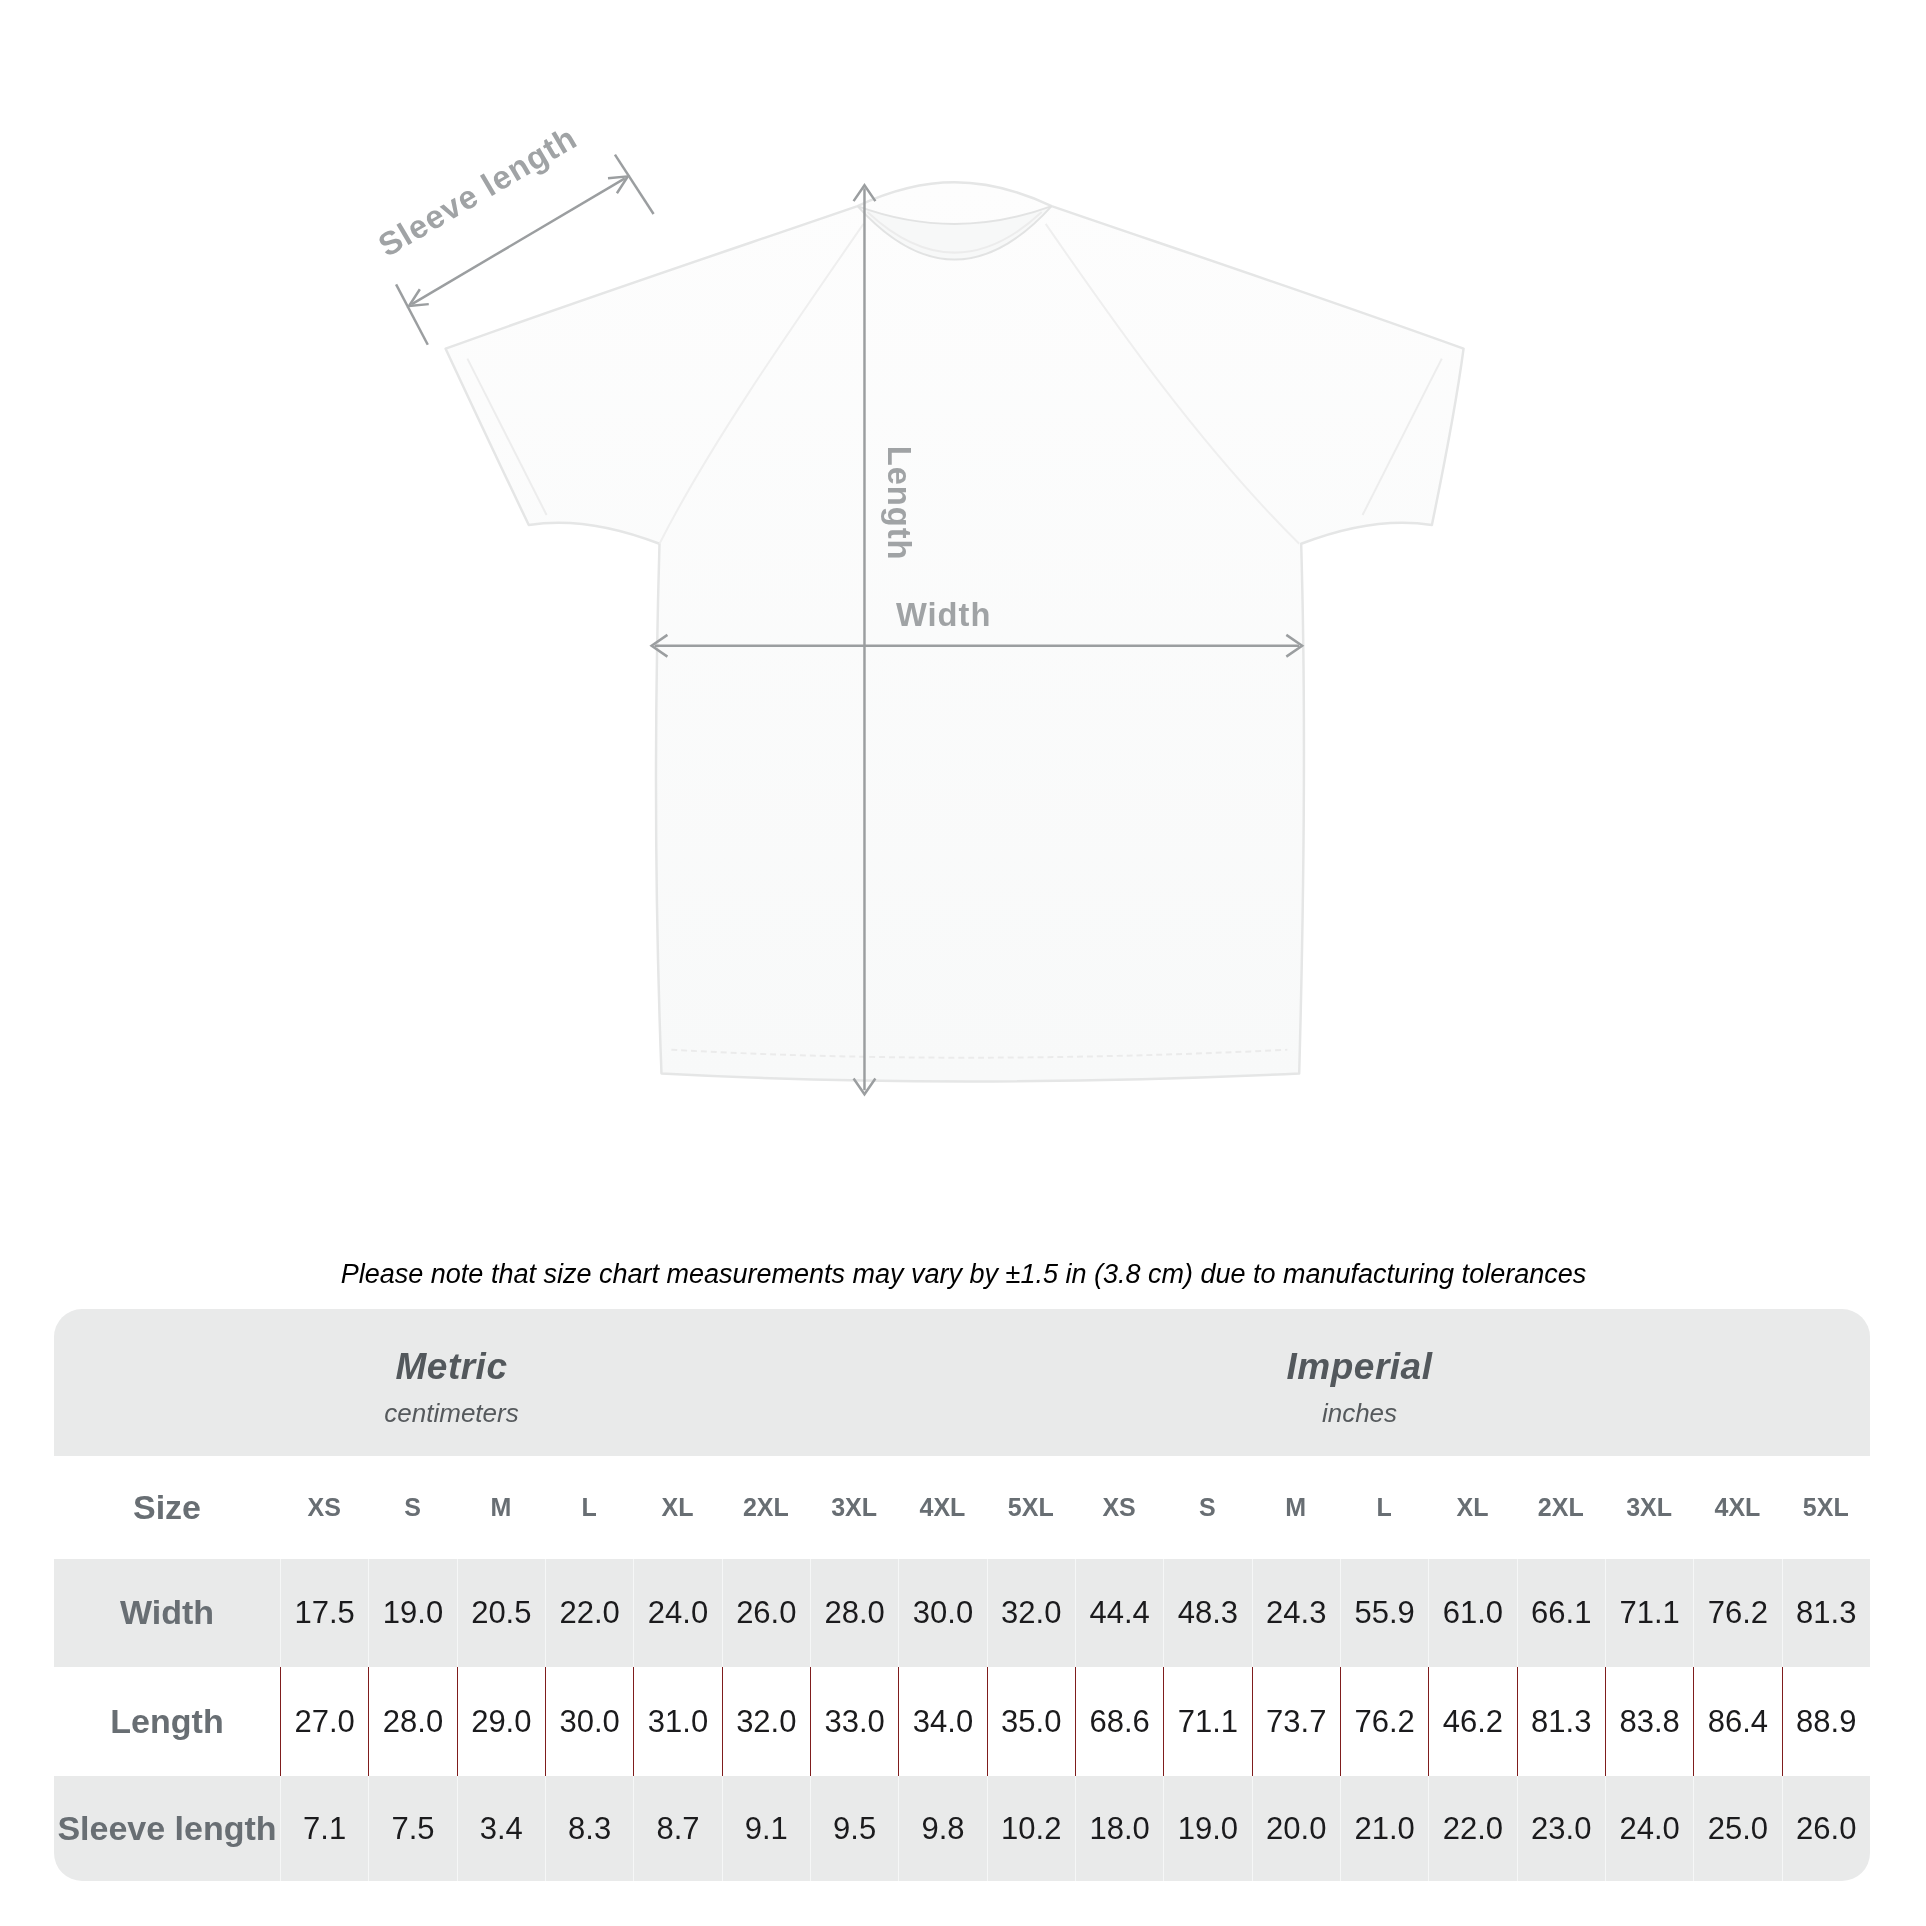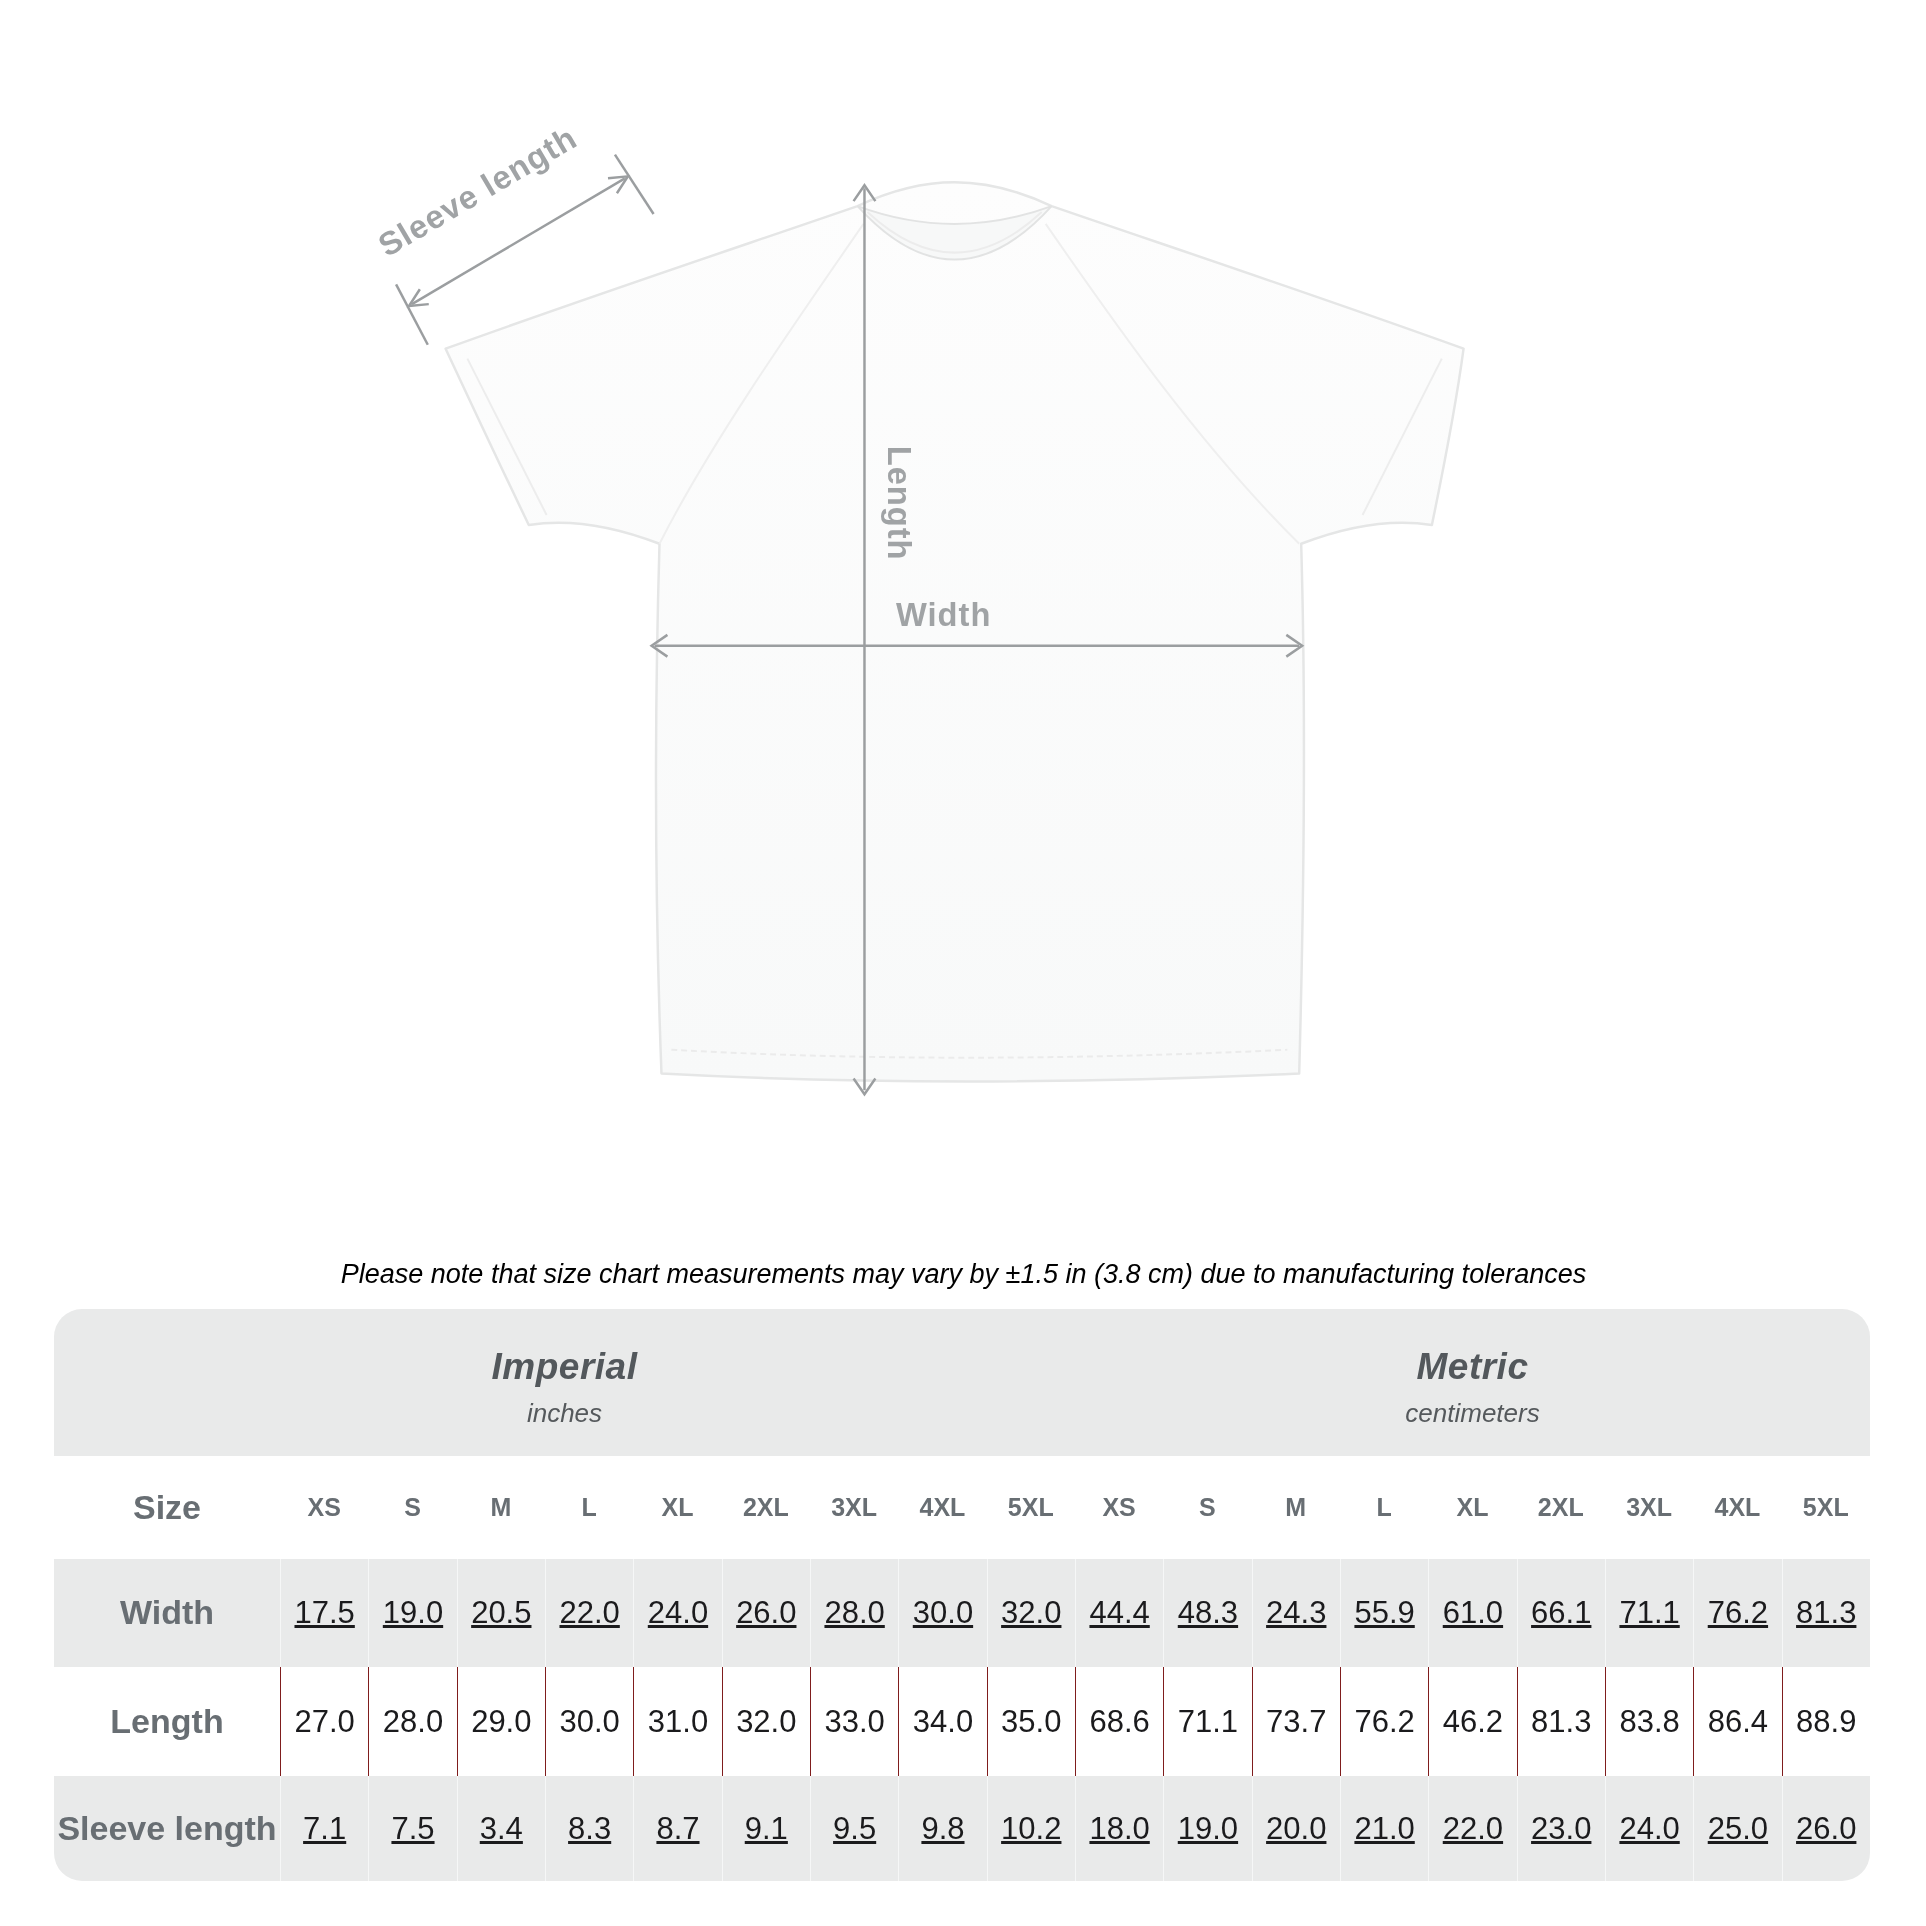--- a/index.html
+++ b/index.html
@@ -34,21 +34,21 @@
   .data-row{height:109px;}
   .data-row:last-child{height:105px;}
   .row-white{background:#ffffff;}
   .row-gray{background:transparent;}
   .row-label{flex:0 0 226px;display:flex;align-items:center;justify-content:center;
              font-weight:bold;font-size:34px;color:#686e73;}
   .cell{flex:1 1 0;display:flex;align-items:center;justify-content:center;}
   .header-row .cell{font-weight:bold;font-size:25px;color:#686e73;}
   .data-row .cell{font-size:31px;color:#1b1b1d;}
   .row-white .cell{border-left:1px solid #7f1d1d;}
-  .row-gray .cell{border-left:1px solid #f6f7f7;text-decoration:underline;}
+  .row-gray .cell{border-left:1px solid #f6f7f7;}
 </style>
 </head>
 <body>
 
 <div class="stage">
 
   <div class="diagram">
     <svg width="1927" height="1139" viewBox="0 0 1946 1150">
       <defs>
         <linearGradient id="shirtGrad" x1="0" y1="0" x2="0" y2="1">
@@ -109,27 +109,27 @@
       <text class="dim-label" text-anchor="middle" transform="translate(488,203) rotate(-30.5)">Sleeve length</text>
       <text class="dim-label" text-anchor="middle" transform="translate(897,508) rotate(90)">Length</text>
       <text class="dim-label" text-anchor="middle" x="953" y="632">Width</text>
     </svg>
   </div>
 
   <div class="subtitle">Please note that size chart measurements may vary by ±1.5 in (3.8 cm) due to manufacturing tolerances</div>
 
   <div class="size-table" id="size-table">
     <div class="t-row unit-row">
+      <div class="unit-group metric">
+        <div class="unit-name">Metric</div>
+        <div class="unit-sub">centimeters</div>
+      </div>
       <div class="unit-group imperial">
         <div class="unit-name">Imperial</div>
         <div class="unit-sub">inches</div>
-      </div>
-      <div class="unit-group metric">
-        <div class="unit-name">Metric</div>
-        <div class="unit-sub">centimeters</div>
       </div>
     </div>
     <div class="t-row header-row" id="size-header-row">
         <div class="row-label">Size</div>
         <div class="cell">XS</div>
         <div class="cell">S</div>
         <div class="cell">M</div>
         <div class="cell">L</div>
         <div class="cell">XL</div>
         <div class="cell">2XL</div>

